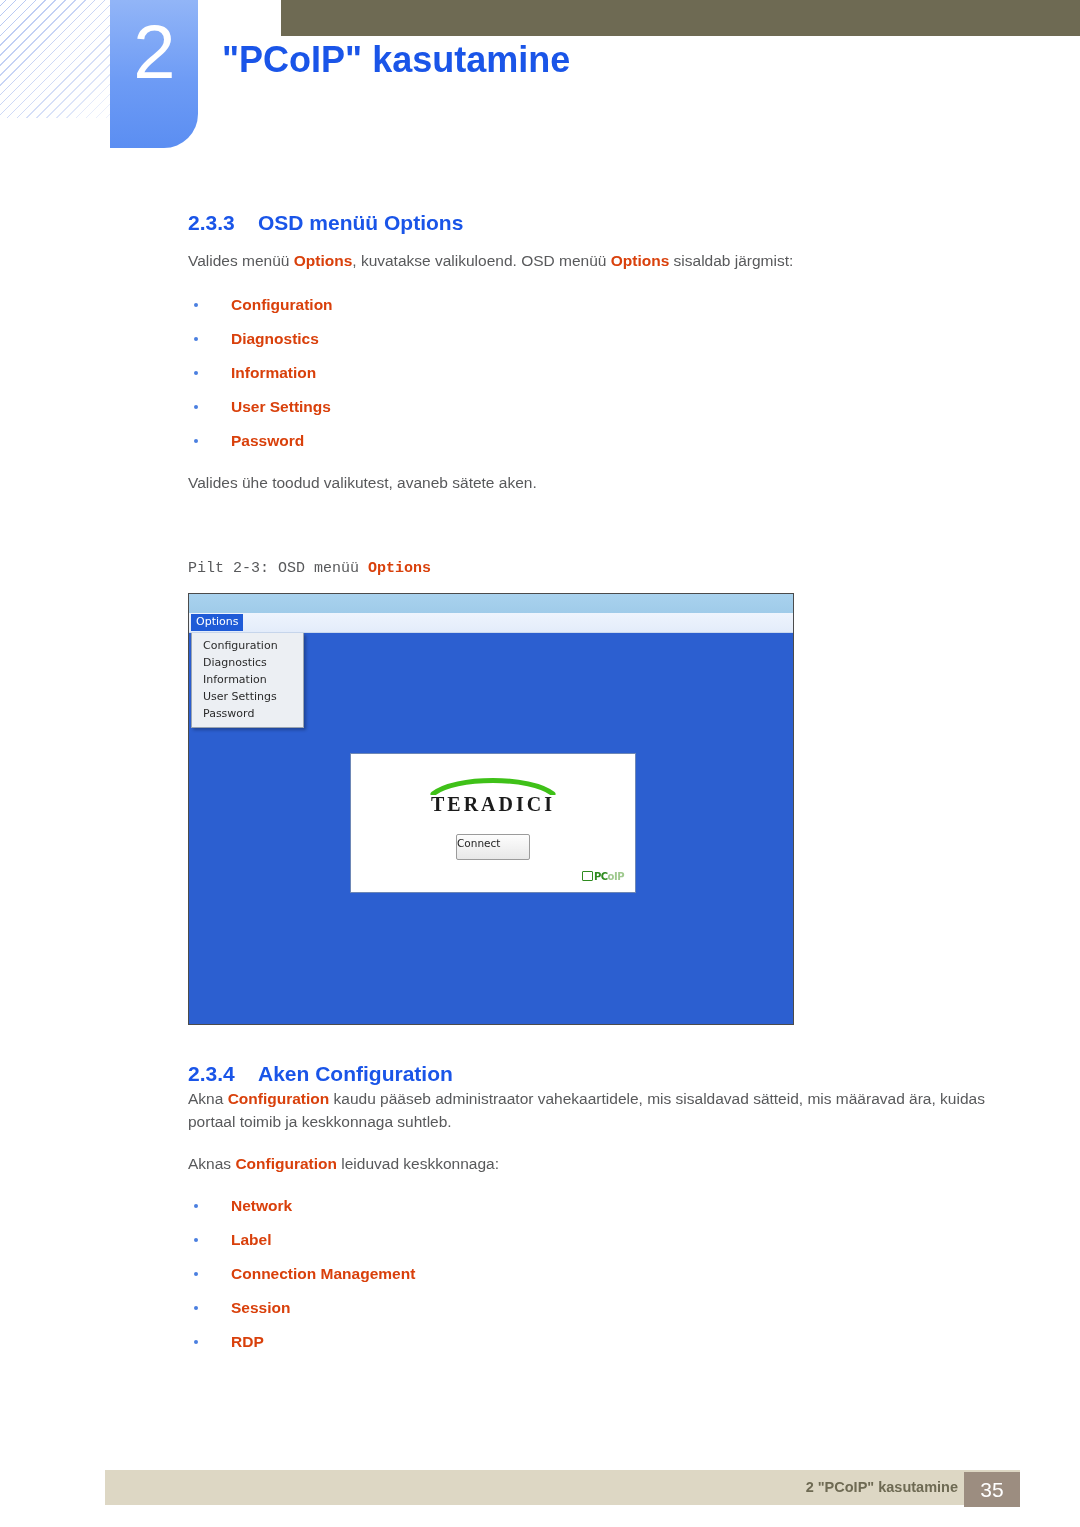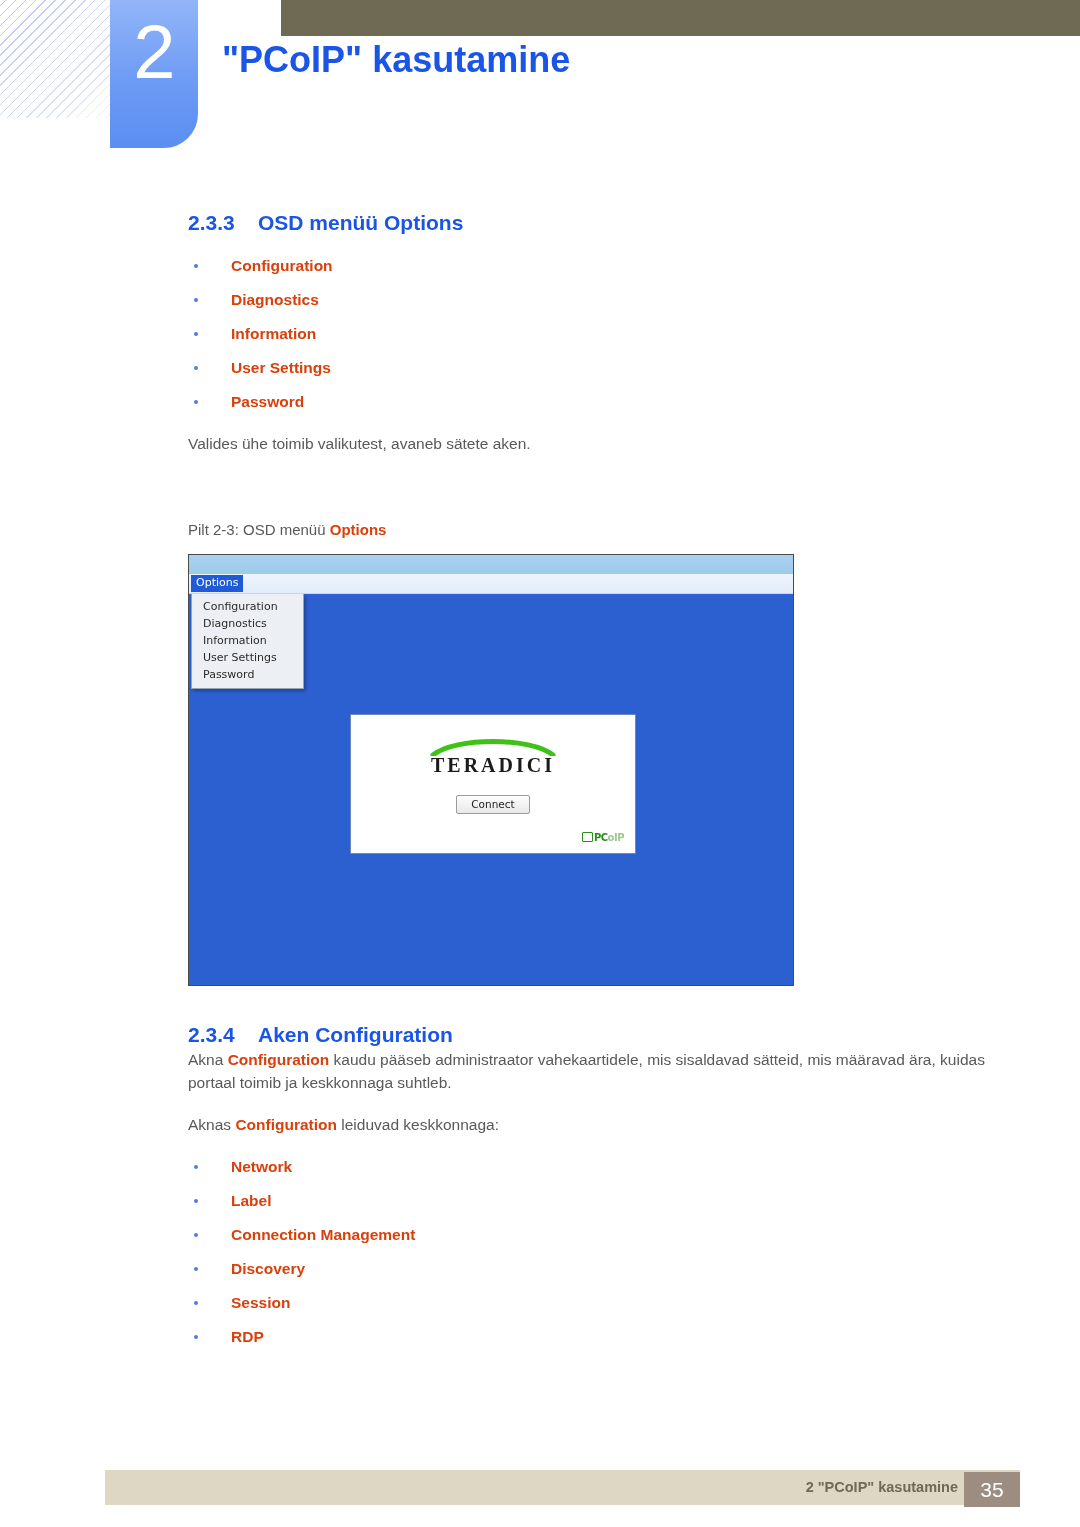--- a/index.html
+++ b/index.html
@@ -219,27 +219,26 @@
     font-weight: bold;
     color: #1b1b1b;
     font-family: Liberation Serif, serif;
   }
   .connect-btn {
     position: absolute;
     left: 50%;
     top: 77px;
     transform: translateX(-50%);
     width: 74px;
-    height: 19px;
+    height: 26px;
     background: linear-gradient(180deg, #fdfdfd 0%, #e8e8e8 100%);
     border: 1px solid #9b9b9b;
     border-radius: 2px;
     font-size: 10.5px;
     line-height: 17px;
-    text-align: center;
     color: #1d1d1d;
     font-family: "DejaVu Sans", sans-serif;
     box-sizing: border-box;
   }
   .pcoip-mark {
     position: absolute;
     right: 8px;
     bottom: 6px;
     font-size: 10px;
     line-height: 12px;
@@ -303,32 +302,35 @@
   </div>
   <div class="chapter-title">"PCoIP" kasutamine</div>
 </div>
 
 <div class="content">
 
   <h2 class="section-heading" style="margin-bottom:13px;">
     <span class="num">2.3.3</span><span>OSD menüü Options</span>
   </h2>
 
+  <p class="body-text" style="margin-bottom:16px;">
+    <span>Valides menüü </span><span class="hl">Options</span><span>, kuvatakse valikuloend. OSD menüü </span><span class="hl">Options</span><span> sisaldab järgmist:</span>
+  </p>
 
   <ul class="bullets">
     <li>Configuration</li>
     <li>Diagnostics</li>
     <li>Information</li>
     <li>User Settings</li>
     <li>Password</li>
   </ul>
 
-  <p class="body-text" style="margin-top:13px;">Valides ühe toimib valikutest, avaneb sätete aken.</p>
-
-  <p class="caption" style="margin-top:64px; margin-bottom:13px;">
+  <p class="body-text" style="margin-top:13px;">Valides ühe toodud valikutest, avaneb sätete aken.</p>
+
+  <p class="caption" style="margin-top:64px; margin-bottom:13px;font-family:Liberation Mono, monospace;">
     <span>Pilt 2-3: OSD menüü </span><span class="hl">Options</span>
   </p>
 
   <div class="figure">
     <div class="osd-titlebar"></div>
     <div class="osd-menubar">
       <div class="osd-menu-item">Options</div>
     </div>
     <div class="osd-dropdown">
       <div class="osd-dropdown-item">Configuration</div>
@@ -361,21 +363,20 @@
   </p>
 
   <p class="body-text" style="margin-bottom:14px;">
     <span>Aknas </span><span class="hl">Configuration</span><span> leiduvad keskkonnaga:</span>
   </p>
 
   <ul class="bullets">
     <li>Network</li>
     <li>Label</li>
     <li>Connection Management</li>
-    <li>Discovery</li>
     <li>Session</li>
     <li>RDP</li>
   </ul>
 </div>
 
 <div class="footer">
   <div class="footer-text">2 "PCoIP" kasutamine</div>
   <div class="footer-page">35</div>
 </div>
 

